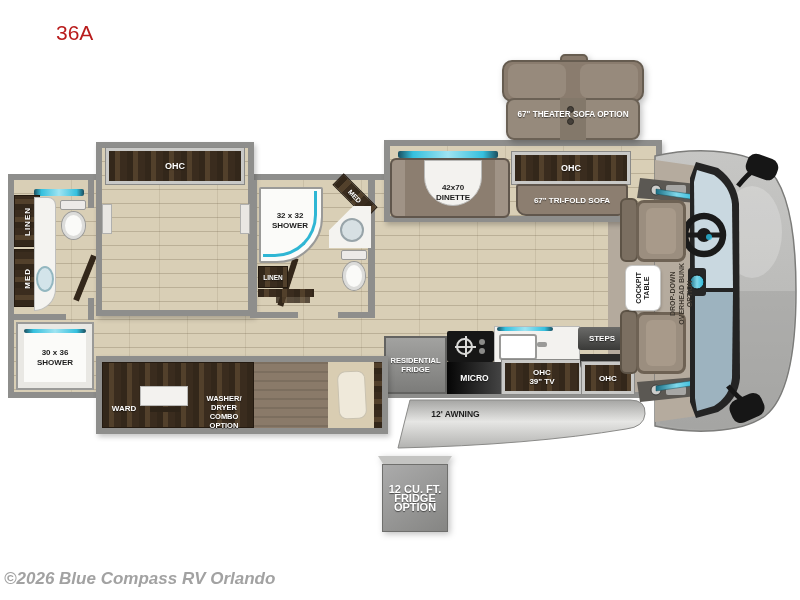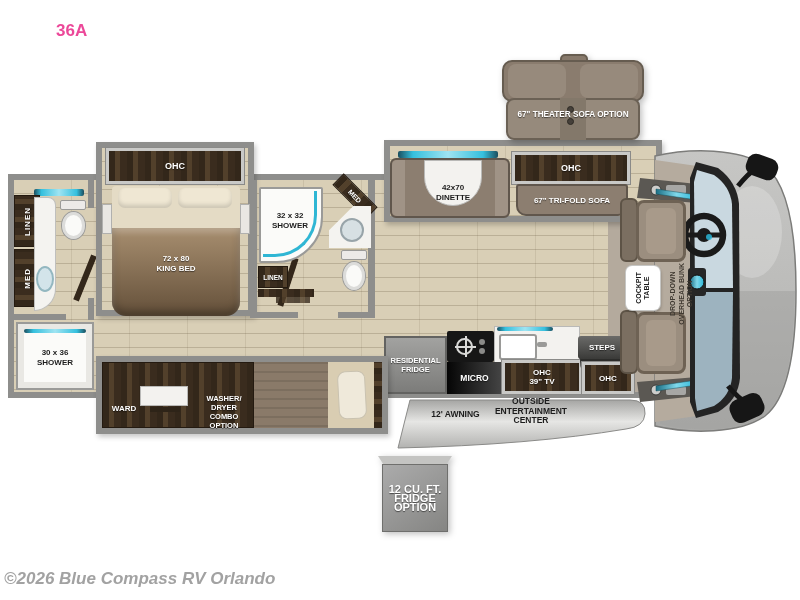--- a/index.html
+++ b/index.html
@@ -24,21 +24,21 @@
   .teal-strip{background:linear-gradient(90deg,#1b4e5e,#35c0de 15%,#9fe4f2 50%,#35c0de 85%,#1b4e5e);border-radius:2px;}
   .toilet-tank{background:#eceae8;border:1px solid #9a9a98;border-radius:2px;}
   .toilet-bowl{background:#fafaf8;border:1px solid #9a9a98;border-radius:50%;box-shadow:inset 0 0 0 3px #dcdcda;}
   .shower{background:#fbfbf9;border:2px solid #9a9a98;box-shadow:inset 0 0 0 6px #e9e8e4;}
 </style>
 </head>
 <body>
 
 <div class="canvas">
 
-  <div class="abs" style="left:56px;top:21px;font-size:17px;color:#ec4899;font-weight:bold;">36A</div>
+  <div class="abs" style="left:56px;top:21px;font-size:21px;color:#b91c1c;">36A</div>
 
   <div class="abs floor" style="left:8px;top:174px;width:694px;height:224px;border:6px solid #8e8e8c;"></div>
 
   <div class="abs" style="left:608px;top:180px;width:90px;height:212px;background:#b4aa9d;
               clip-path:polygon(18% 0,100% 0,100% 100%,18% 100%,0 82%,0 18%);"></div>
 
   <div class="abs teal-strip" style="left:34px;top:189px;width:50px;height:7px;"></div>
   <div class="abs wood-v center" style="left:14px;top:195px;width:26px;height:52px;border:1px solid #241a10;">
     <span class="lw vlabel" style="font-size:8px;">LINEN</span>
   </div>
@@ -61,30 +61,20 @@
       <div>SHOWER</div>
     </div>
   </div>
 
   <div class="abs slide floor" style="left:96px;top:142px;width:158px;height:174px;"></div>
   <div class="abs wood frame center" style="left:106px;top:148px;width:138px;height:36px;">
     <span class="lw" style="font-size:9px;">OHC</span>
   </div>
   <div class="abs" style="left:102px;top:204px;width:10px;height:30px;background:#e9e7e3;border:1px solid #b0b0ae;"></div>
   <div class="abs" style="left:240px;top:204px;width:10px;height:30px;background:#e9e7e3;border:1px solid #b0b0ae;"></div>
-  <div class="abs" style="left:112px;top:186px;width:128px;height:130px;">
-    <div class="abs" style="left:0;top:0;width:128px;height:46px;background:#e4dbc5;border-radius:4px 4px 0 0;"></div>
-    <div class="abs" style="left:6px;top:2px;width:54px;height:20px;background:#efe7d3;border-radius:7px;box-shadow:inset 0 -3px 4px rgba(0,0,0,.15);"></div>
-    <div class="abs" style="left:66px;top:2px;width:54px;height:20px;background:#efe7d3;border-radius:7px;box-shadow:inset 0 -3px 4px rgba(0,0,0,.15);"></div>
-    <div class="abs" style="left:0;top:42px;width:128px;height:88px;background:linear-gradient(180deg,#a78e6f,#64503a);border-radius:0 0 14px 14px;box-shadow:inset 0 4px 6px rgba(255,255,255,.25), inset 0 -5px 8px rgba(0,0,0,.3);"></div>
-    <div class="abs lw" style="left:0;top:68px;width:128px;font-size:8px;line-height:10px;">
-      <div>72 x 80</div>
-      <div>KING BED</div>
-    </div>
-  </div>
   <div class="abs wood" style="left:285px;top:257px;width:6px;height:50px;transform:rotate(18deg);"></div>
 
   <div class="abs wall" style="left:250px;top:180px;width:7px;height:138px;"></div>
   <div class="abs wall" style="left:368px;top:180px;width:7px;height:138px;"></div>
   <div class="abs wall" style="left:250px;top:312px;width:48px;height:6px;"></div>
   <div class="abs wall" style="left:338px;top:312px;width:37px;height:6px;"></div>
   <div class="abs shower" style="left:259px;top:187px;width:64px;height:76px;border-radius:2px 2px 46px 2px;box-shadow:none;">
     <div class="abs" style="left:2px;top:2px;width:54px;height:66px;border-right:3px solid #2fb6d4;border-bottom:3px solid #2fb6d4;border-radius:0 0 42px 0;"></div>
     <div class="abs lb" style="left:0;top:22px;width:58px;font-size:8px;line-height:10px;">
       <div>32 x 32</div>
@@ -155,21 +145,21 @@
   <div class="abs center" style="left:447px;top:362px;width:55px;height:32px;background:linear-gradient(90deg,#050505,#454545);">
     <span class="lw" style="font-size:8.5px;">MICRO</span>
   </div>
   <div class="abs wood frame center" style="left:502px;top:360px;width:80px;height:34px;">
     <div class="lw" style="font-size:8px;line-height:9.5px;">
       <div>OHC</div>
       <div>39" TV</div>
     </div>
   </div>
   <div class="abs" style="left:580px;top:354px;width:48px;height:26px;background:#2c2c2a;border-radius:0 0 18px 18px;box-shadow:inset 0 -5px 0 rgba(255,255,255,.14);"></div>
-  <div class="abs center" style="left:578px;top:336px;width:48px;height:23px;background:linear-gradient(180deg,#6b6b69,#3a3a38);border-radius:3px;">
+  <div class="abs center" style="left:578px;top:327px;width:48px;height:23px;background:linear-gradient(180deg,#6b6b69,#3a3a38);border-radius:3px;">
     <span class="lw" style="font-size:8px;">STEPS</span>
   </div>
   <div class="abs wood frame center" style="left:582px;top:362px;width:52px;height:32px;">
     <span class="lw" style="font-size:8px;">OHC</span>
   </div>
 
   <div class="abs slide floor" style="left:96px;top:356px;width:292px;height:78px;"></div>
   <div class="abs wood" style="left:102px;top:362px;width:152px;height:66px;border:1px solid #241a10;"></div>
   <div class="abs white-top" style="left:140px;top:386px;width:48px;height:20px;"></div>
   <div class="abs" style="left:150px;top:407px;width:30px;height:5px;background:#2e2418;"></div>
@@ -274,25 +264,20 @@
     <defs>
       <linearGradient id="awnGrad" x1="0" y1="0" x2="0" y2="1">
         <stop offset="0" stop-color="#a5a5a3"></stop>
           <stop offset=".45" stop-color="#e6e6e4"></stop>
           <stop offset="1" stop-color="#b2b2b0"></stop>
       </linearGradient>
     </defs>
     <path d="M20 4 L240 4 Q 256 4 255 18 Q 254 31 236 33 Q 140 49 8 52 Z" fill="url(#awnGrad)" stroke="#8a8a88" stroke-width="1"></path>
   </svg>
   <div class="abs lb" style="left:408px;top:409px;width:95px;font-size:8.5px;">12' AWNING</div>
-  <div class="abs lb" style="left:481px;top:397px;width:100px;font-size:8.5px;line-height:9.5px;">
-    <div>OUTSIDE</div>
-    <div>ENTERTAINMENT</div>
-    <div>CENTER</div>
-  </div>
 
   <div class="abs" style="left:378px;top:456px;width:74px;height:76px;filter:drop-shadow(2px 2px 3px rgba(0,0,0,.25));">
     <div class="abs" style="left:0;top:0;width:74px;height:9px;background:#c4c4c2;clip-path:polygon(0 0,100% 0,92% 100%,8% 100%);"></div>
     <div class="abs center" style="left:4px;top:8px;width:66px;height:68px;background:linear-gradient(145deg,#ababab,#858583);border:1px solid #6f6f6d;">
       <div class="lw" style="font-size:11px;line-height:9px;">
         <div>12 CU. FT.</div>
         <div>FRIDGE</div>
         <div>OPTION</div>
       </div>
     </div>

